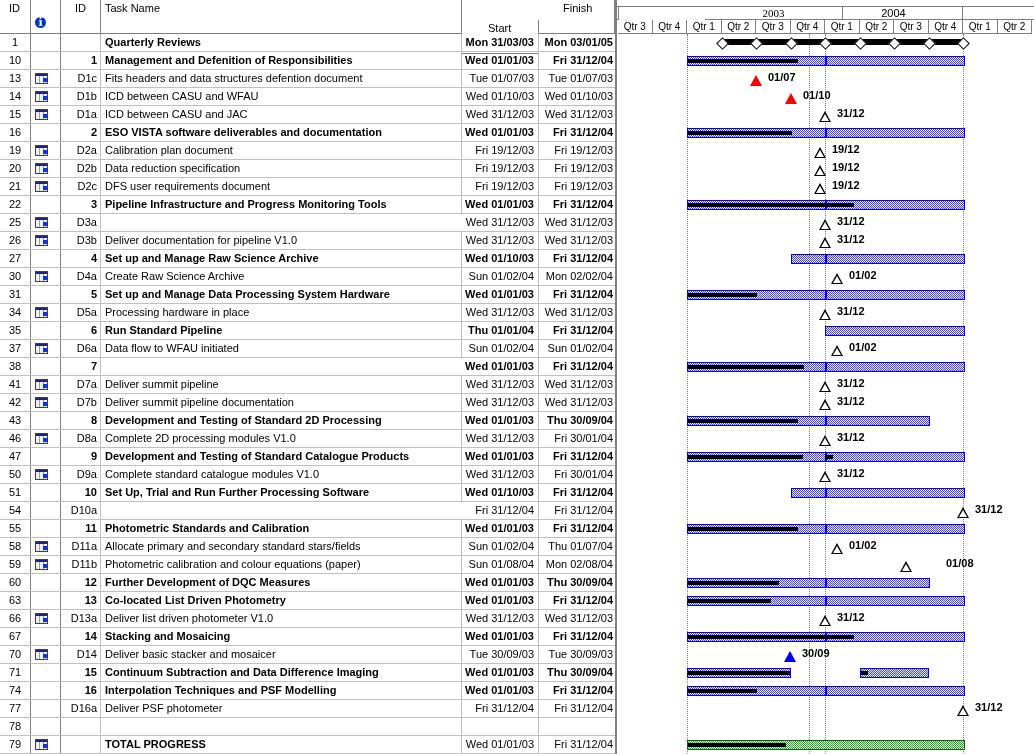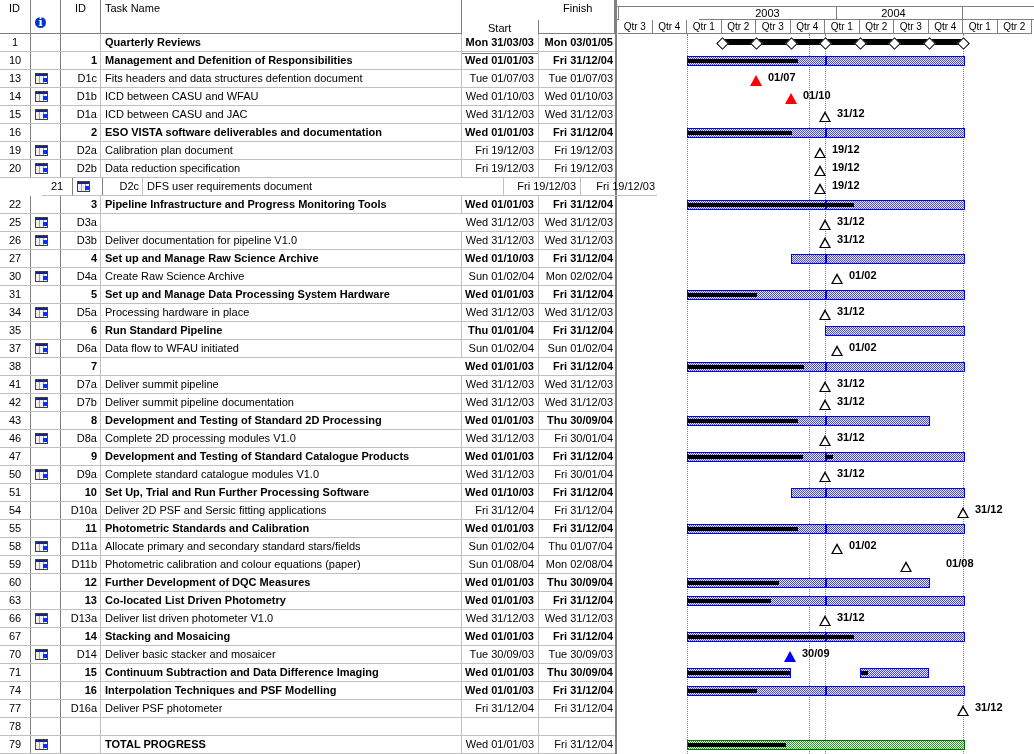--- a/index.html
+++ b/index.html
@@ -131,21 +131,21 @@
       <div class="row" style="top: 160px;">
         <div class="cell c-id">20</div>
         <div class="cell c-ind">
           <span class="cal-icon"></span>
         </div>
         <div class="cell c-wbs">D2b</div>
         <div class="cell c-name">Data reduction specification</div>
         <div class="cell c-start">Fri 19/12/03</div>
         <div class="cell c-finish">Fri 19/12/03</div>
       </div>
-      <div class="row" style="top: 178px; margin-left: 42px;">
+      <div class="row" style="top: 178px;">
         <div class="cell c-id">21</div>
         <div class="cell c-ind">
           <span class="cal-icon"></span>
         </div>
         <div class="cell c-wbs">D2c</div>
         <div class="cell c-name">DFS user requirements document</div>
         <div class="cell c-start">Fri 19/12/03</div>
         <div class="cell c-finish">Fri 19/12/03</div>
       </div>
       <div class="row" style="top: 196px;">
@@ -297,21 +297,20 @@
         <div class="cell c-ind"></div>
         <div class="cell c-wbs bold">10</div>
         <div class="cell c-name bold">Set Up, Trial and Run Further Processing Software</div>
         <div class="cell c-start bold">Wed 01/10/03</div>
         <div class="cell c-finish bold">Fri 31/12/04</div>
       </div>
       <div class="row" style="top: 502px;">
         <div class="cell c-id">54</div>
         <div class="cell c-ind"></div>
         <div class="cell c-wbs">D10a</div>
-        <div class="cell c-name">Deliver 2D PSF and Sersic fitting applications</div>
         <div class="cell c-start">Fri 31/12/04</div>
         <div class="cell c-finish">Fri 31/12/04</div>
       </div>
       <div class="row" style="top: 520px;">
         <div class="cell c-id">55</div>
         <div class="cell c-ind"></div>
         <div class="cell c-wbs bold">11</div>
         <div class="cell c-name bold">Photometric Standards and Calibration</div>
         <div class="cell c-start bold">Wed 01/01/03</div>
         <div class="cell c-finish bold">Fri 31/12/04</div>
@@ -424,21 +423,21 @@
       </div>
     </div>
 </div>
 
 <div class="gantt">
   <div class="tl-top"></div>
   <div id="timescale">
       <div class="year" style="left: -69px; width: 71px; text-align: right; padding-right: 2px;">
         <span style="position: absolute; left: 70px;">02</span>
       </div>
-      <div class="year" style="left: 82px; width: 138px;">2003</div>
+      <div class="year" style="left: 88px; width: 138px; font-family: Liberation Serif, serif;">2003</div>
       <div class="year" style="left: 208px; width: 138px;">2004</div>
       <div class="year" style="left: 346px; width: 138px; text-align: right;">20</div>
       <div class="qtr" style="left: 1px; width: 34.5px;">Qtr 3</div>
       <div class="qtr" style="left: 35.5px; width: 34.5px;">Qtr 4</div>
       <div class="qtr" style="left: 70px; width: 34.5px;">Qtr 1</div>
       <div class="qtr" style="left: 104.5px; width: 34.5px;">Qtr 2</div>
       <div class="qtr" style="left: 139px; width: 34.5px;">Qtr 3</div>
       <div class="qtr" style="left: 173.5px; width: 34.5px;">Qtr 4</div>
       <div class="qtr" style="left: 208px; width: 34.5px;">Qtr 1</div>
       <div class="qtr" style="left: 242.5px; width: 34.5px;">Qtr 2</div>

